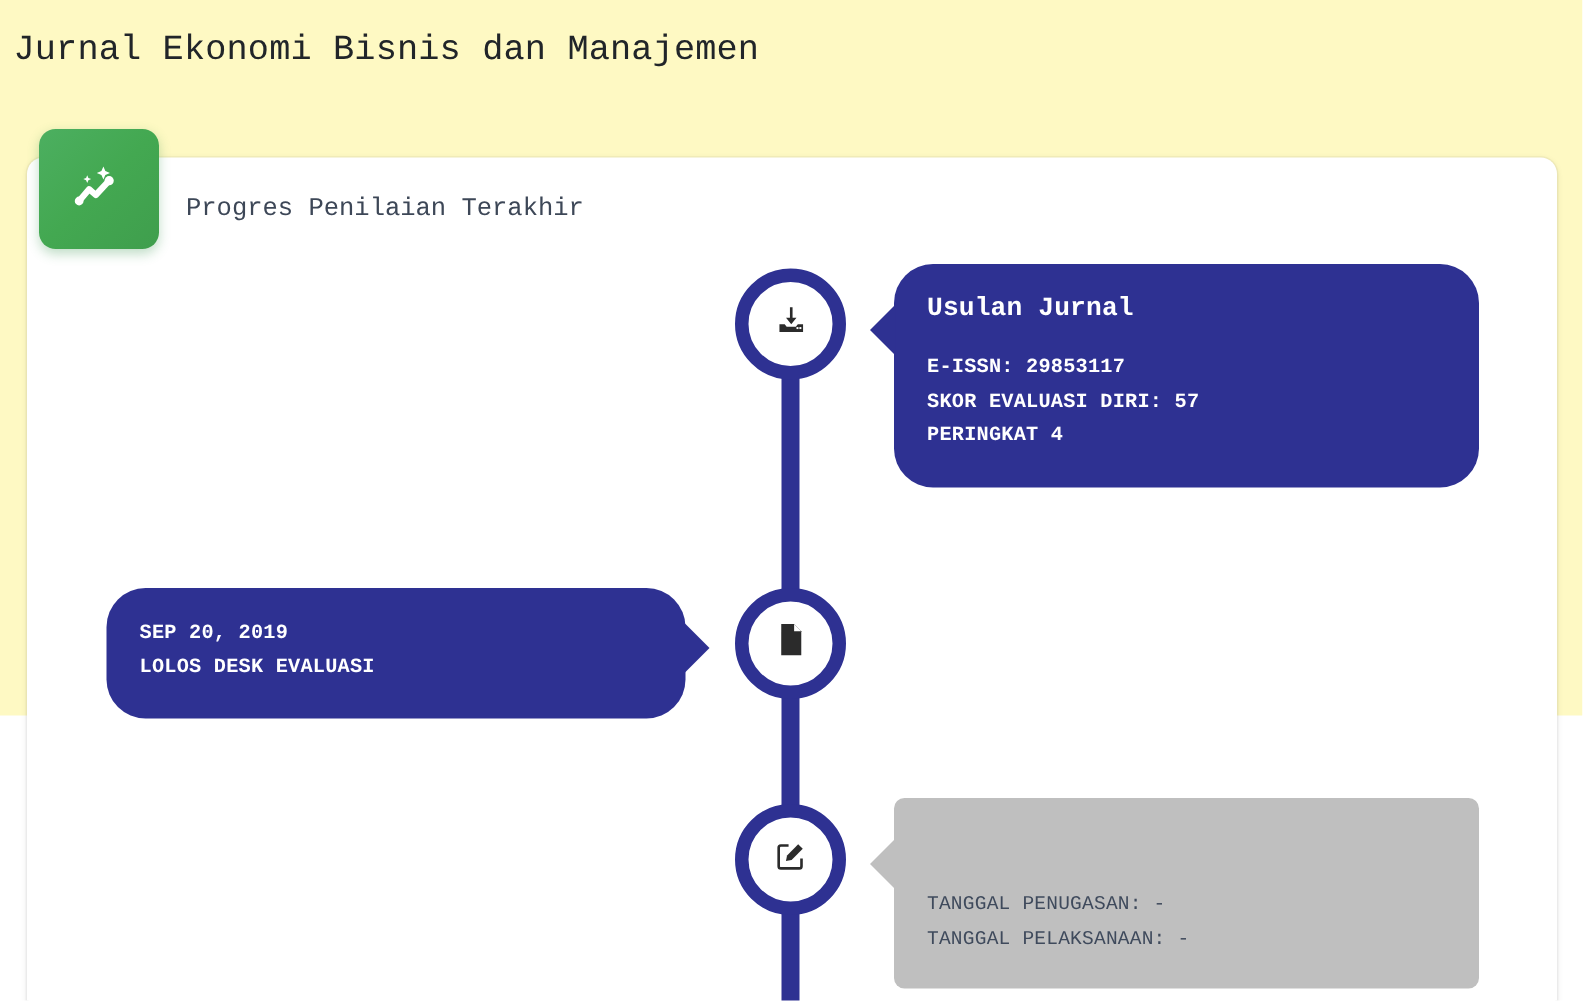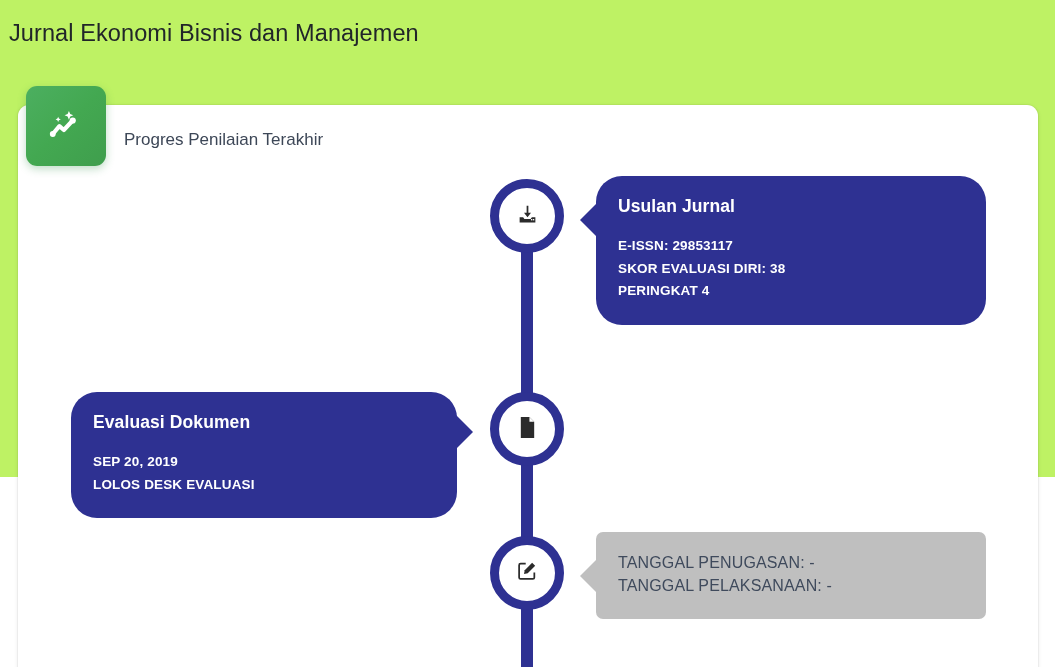--- a/index.html
+++ b/index.html
@@ -8,21 +8,22 @@
     width: 1055px; height: 667px;
     background: #ffffff;
     font-family: "Liberation Sans", sans-serif;
     overflow: hidden;
   }
 
   #page {
     position: relative;
     width: 1055px;
     height: 477px;
-    background: #bef264;
+    background: #fef9c3;
+    font-family: Liberation Mono, monospace;
   }
 
   
   .page-title {
     position: absolute;
     left: 9px;
     top: 20px;
     font-size: 23.5px;
     font-weight: 400;
     color: #212529;
@@ -156,37 +157,36 @@
           <path d="M17.6 3.1l3.3 3.3-8.1 8.1-4.1.8.8-4.1 8.1-8.1z" fill="#2b2b2b" stroke="none"></path>
         </svg>
       </span>
     </div>
 
     <div class="card card-blue" style="left:578px; top:71px; width:390px;">
       <div class="ptr ptr-left"></div>
       <div class="card-title">Usulan Jurnal</div>
       <div class="card-lines">
         <div>E-ISSN: 29853117</div>
-        <div>SKOR EVALUASI DIRI: 38</div>
+        <div>SKOR EVALUASI DIRI: 57</div>
         <div>PERINGKAT 4</div>
       </div>
     </div>
 
     <div class="card card-blue" style="left:53px; top:287px; width:386px;">
       <div class="ptr ptr-right"></div>
-      <div class="card-title">Evaluasi Dokumen</div>
       <div class="card-lines">
         <div>SEP 20, 2019</div>
         <div>LOLOS DESK EVALUASI</div>
       </div>
     </div>
 
     <div class="card card-gray" style="left:578px; top:427px; width:390px;">
       <div class="ptr ptr-left-gray"></div>
-      <div class="card-lines" style="font-weight:normal; font-size:16px;">
+      <div class="card-lines" style="font-weight:normal; font-size:13px;margin-top:40px;">
         <div>TANGGAL PENUGASAN: -</div>
         <div>TANGGAL PELAKSANAAN: -</div>
       </div>
     </div>
 
   </div>
 
   <div class="badge-icon">
     <span>
       <svg width="40" height="40" viewBox="0 0 26 26" fill="#ffffff">

